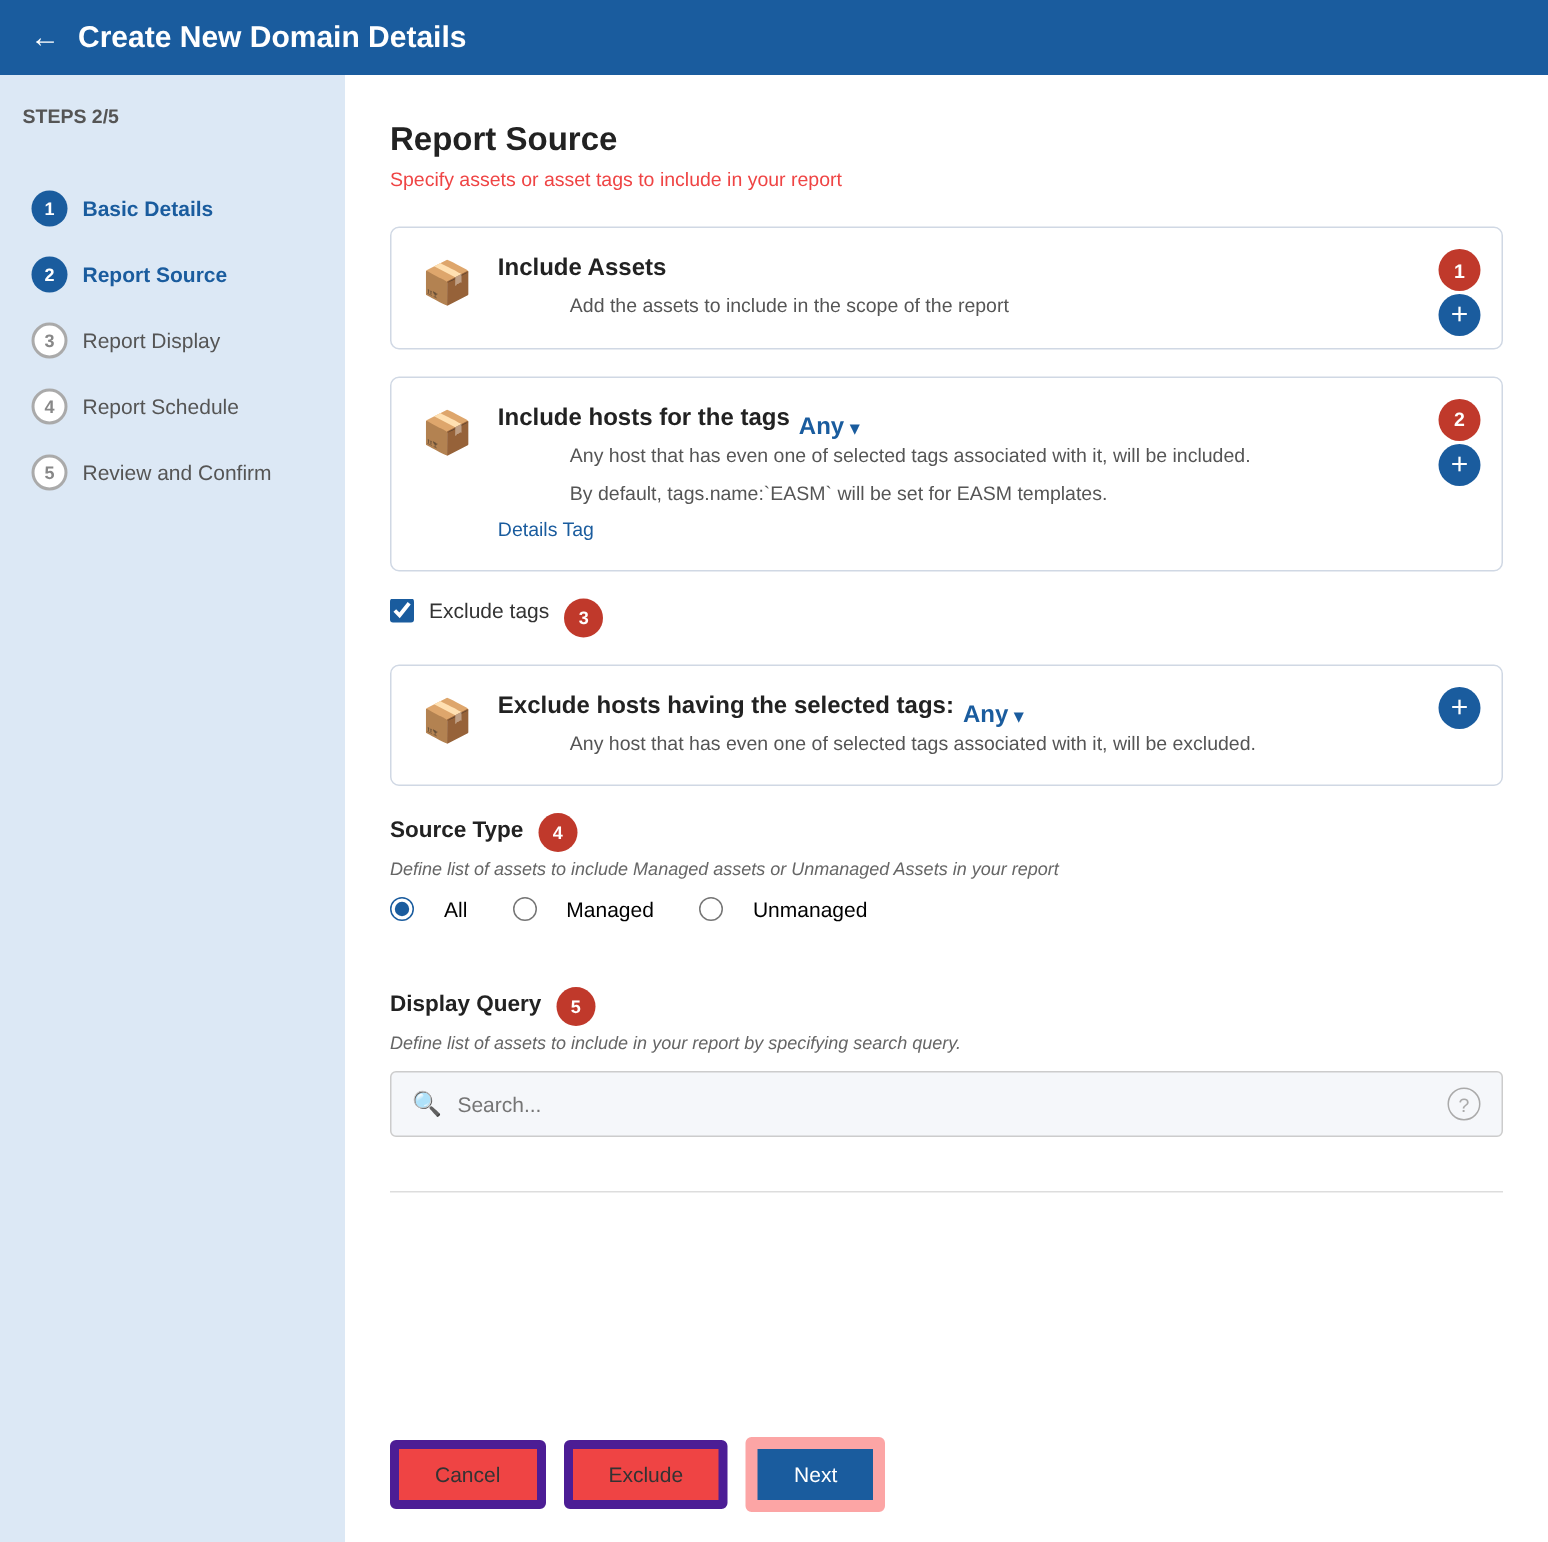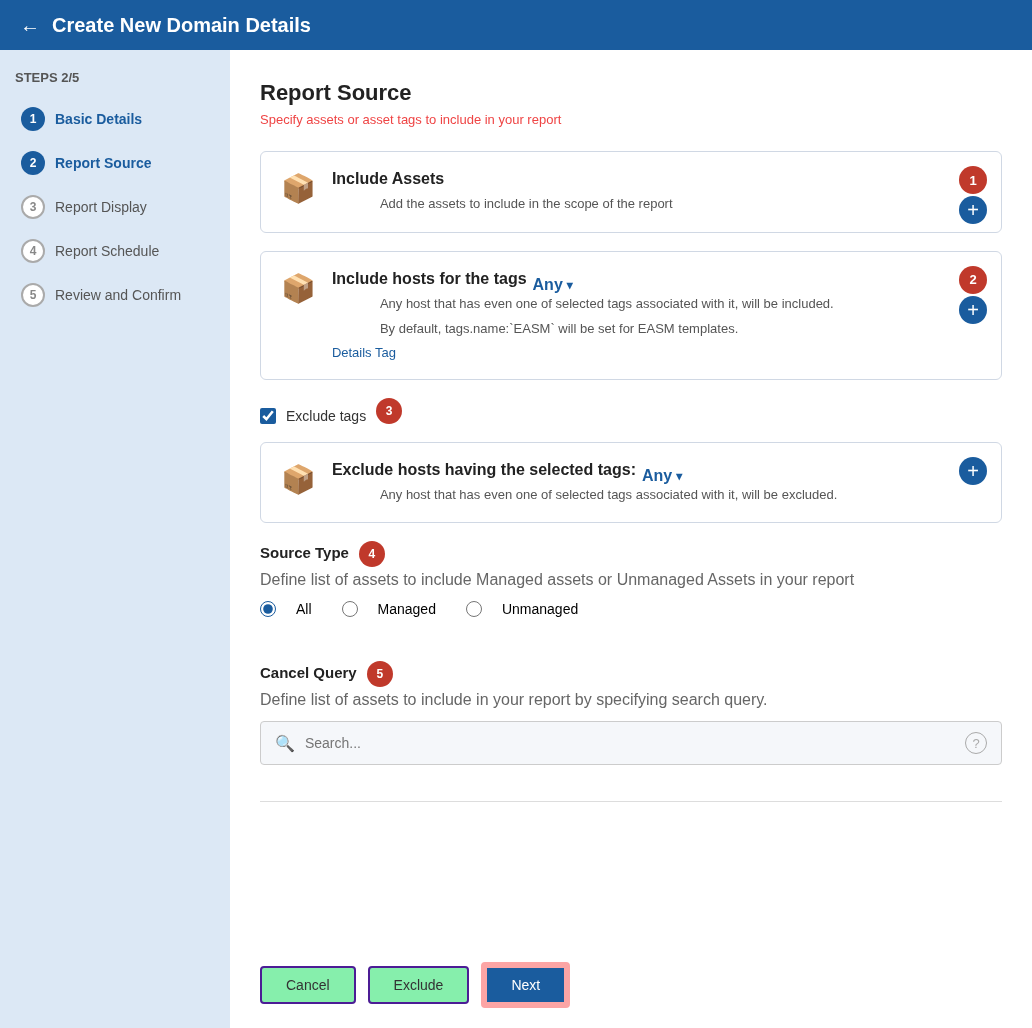--- a/index.html
+++ b/index.html
@@ -37,21 +37,21 @@
     .sidebar {
       width: 230px;
       background: #dce8f5;
       padding: 20px 15px;
       flex-shrink: 0;
     }
     .steps-label {
       font-size: 13px;
       font-weight: bold;
       color: #555;
-      margin-bottom: 12px;
+      margin-bottom: 32px;
     }
     .step-item {
       display: flex;
       align-items: center;
       gap: 10px;
       padding: 10px 6px;
       cursor: pointer;
       border-radius: 4px;
     }
     .step-circle {
@@ -189,21 +189,21 @@
       font-weight: bold;
       cursor: pointer;
       gap: 4px;
       margin-left: 6px;
     }
     .tag-dropdown .chevron { font-size: 12px; }
 
     
     .exclude-row {
       display: flex;
-      align-items: flex-end;
+      align-items: flex-start;
       gap: 10px;
       margin-bottom: 18px;
       position: relative;
     }
     .exclude-checkbox {
       width: 16px;
       height: 16px;
       accent-color: #1a5c9e;
       cursor: pointer;
     }
@@ -218,23 +218,24 @@
     }
 
     
     .section-title {
       font-size: 15px;
       font-weight: bold;
       color: #222;
       margin-bottom: 4px;
     }
     .section-subtitle {
-      font-size: 16px;
+      font-size: 12px;
       color: #666;
       margin-bottom: 12px;
+      font-style: italic;
     }
     .radio-group {
       display: flex;
       gap: 30px;
       margin-bottom: 24px;
     }
     .radio-option {
       display: flex;
       align-items: center;
       gap: 20px;
@@ -300,28 +301,28 @@
       align-items: center;
       gap: 12px;
       margin-top: auto;
       padding-top: 10px;
     }
     .btn {
       padding: 9px 24px;
       font-size: 14px;
       border-radius: 4px;
       cursor: pointer;
-      border: 2px solid #4c1d95;
-      background: #86efac;
+      border: 6px solid #4c1d95;
+      background: #ef4444;
       color: #333;
     }
     .btn-primary {
       background: #1a5c9e;
       color: white;
-      border: 6px solid #fca5a5;
+      border: 8px solid #fca5a5;
     }
 
     
     .card-title-row {
       display: flex;
       align-items: flex-end;
       flex-wrap: wrap;
     }
 
     
@@ -444,21 +445,21 @@
         </label>
         <label class="radio-option">
           <input type="radio" name="source_type" value="unmanaged" style="">
           <span>Unmanaged</span>
         </label>
       </div>
     </div>
 
     <div class="search-section">
       <div class="section-row">
-        <div class="section-title">Cancel Query</div>
+        <div class="section-title">Display Query</div>
         <div class="badge-number source-badge">5</div>
       </div>
       <div class="section-subtitle">Define list of assets to include in your report by specifying search query.</div>
       <div class="search-bar-wrapper">
         <span class="search-icon">🔍</span>
         <input type="text" class="search-input" placeholder="Search..." style="">
         <div class="help-icon">?</div>
       </div>
     </div>
 

